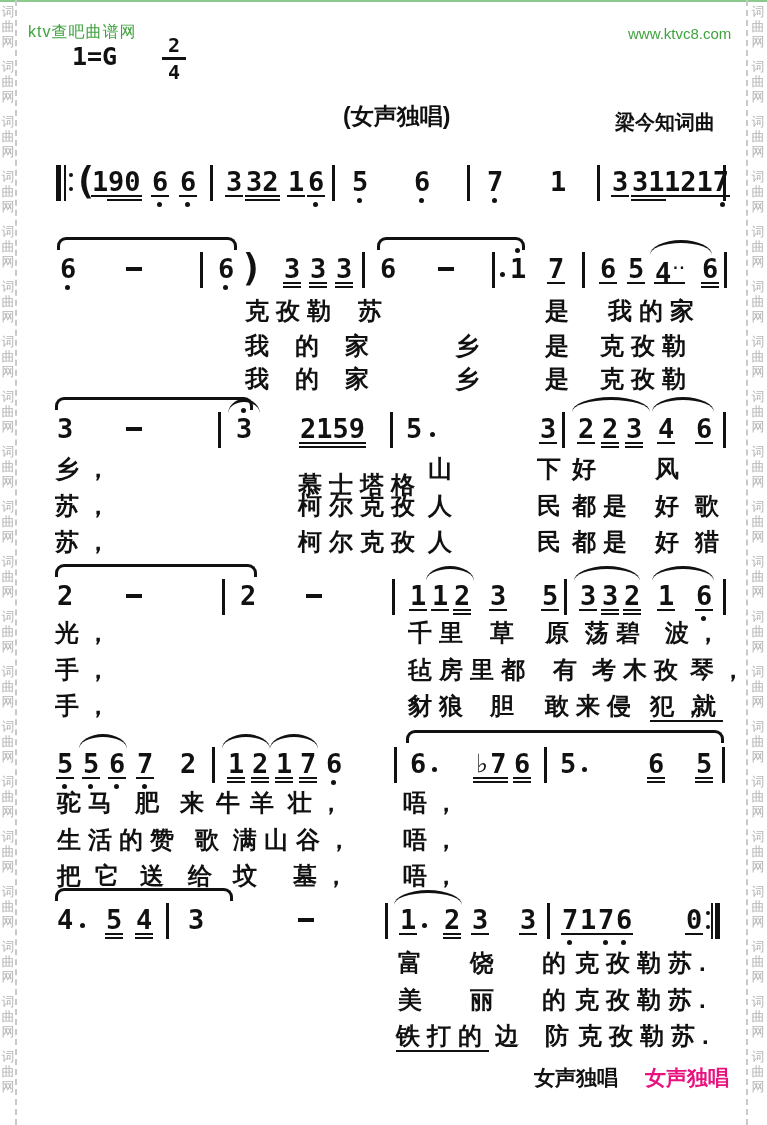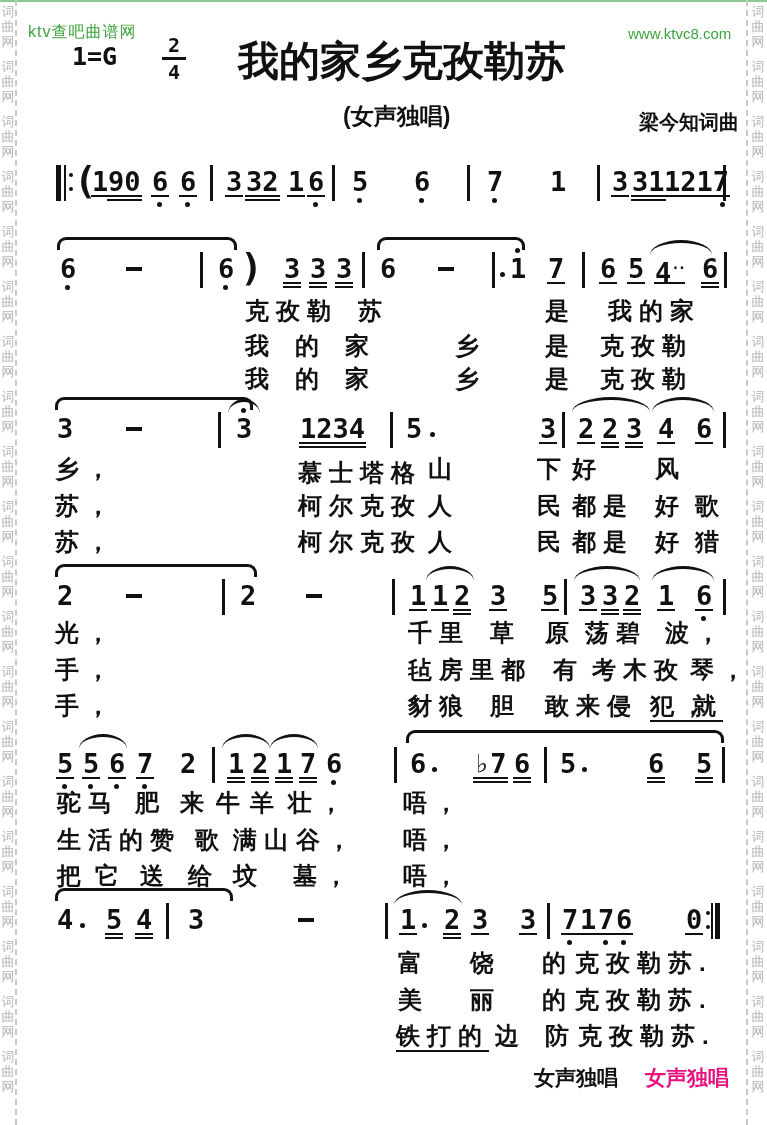--- a/index.html
+++ b/index.html
@@ -17,21 +17,21 @@
   .site{color:#3fa33f;white-space:nowrap;}
   #site-left{left:28px;top:22px;font-size:16px;letter-spacing:1px;}
   #site-right{left:628px;top:25px;font-size:15px;}
   #keysig{left:72px;top:44px;font:700 25px/26px "DejaVu Sans Mono",monospace;}
   #meter{left:162px;top:34px;width:24px;text-align:center;font:700 20px/22px "DejaVu Sans Mono",monospace;}
   #meter .den{border-top:3px solid #111;margin-top:1px;padding-top:1px;}
   #title{left:238px;top:34px;font-size:41px;font-weight:700;white-space:nowrap;}
   #tempo{left:86px;top:96px;font-size:21px;font-weight:700;white-space:nowrap;}
   #styleline{left:86px;top:128px;font-size:21px;font-weight:700;white-space:nowrap;}
   #voice{left:343px;top:101px;font-size:23px;font-weight:700;white-space:nowrap;}
-  #credit{left:639px;top:109px;font-size:20px;font-weight:700;white-space:nowrap;font-family:Liberation Serif, serif;}
+  #credit{left:615px;top:109px;font-size:20px;font-weight:700;white-space:nowrap;font-family:Liberation Serif, serif;}
   
   .tok{font:700 27px/27px "DejaVu Sans Mono","DejaVu Sans",monospace;white-space:nowrap;}
   .tsup{font-size:14px;vertical-align:9px;letter-spacing:-2px;font-weight:700;}
   .paren{font:700 38px/36px "DejaVu Sans Mono",monospace;}
   .bar{width:3px;height:36px;background:#111;}
   .dash{width:16px;height:4px;background:#111;}
   .adot,.ndot{width:5px;height:5px;background:#111;border-radius:50%;}
   .ul{height:2px;background:#111;}
   .slur-arc{height:12px;border-top:3px solid #111;border-radius:50%/100% 100% 0 0;}
   .slur-flat{height:10px;border-top:3px solid #111;border-left:3px solid #111;
@@ -98,21 +98,20 @@
     </div>
 
   <div id="site-left" class="abs site">ktv查吧曲谱网</div>
   <div id="site-right" class="abs site">www.ktvc8.com</div>
 
   <div id="keysig" class="abs">1=G</div>
   <div id="meter" class="abs">
     <div class="num">2</div>
     <div class="den">4</div>
   </div>
-  <div id="title" class="abs">我的家乡克孜勒苏</div>
   <div id="voice" class="abs">(女声独唱)</div>
   <div id="credit" class="abs">梁今知词曲</div>
 
   <div>
       <div class="abs rep" style="left: 56px; top: 165px;">
         <i style="left: 0px; top: 0px; width: 5px; height: 36px; position: absolute; background: rgb(17, 17, 17);"></i>
         <i style="left: 8px; top: 0px; width: 2px; height: 36px; position: absolute; background: rgb(17, 17, 17);"></i>
         <i style="left: 13px; top: 8px; width: 4px; height: 4px; border-radius: 50%; position: absolute; background: rgb(17, 17, 17);"></i>
         <i style="left: 13px; top: 22px; width: 4px; height: 4px; border-radius: 50%; position: absolute; background: rgb(17, 17, 17);"></i>
       </div>
@@ -192,21 +191,21 @@
       <div class="abs ul" style="left: 654px; top: 282px; width: 31px;"></div>
       <div class="abs tok" style="left: 702px; top: 255px;">6</div>
       <div class="abs ul" style="left: 701px; top: 282px; width: 18px;"></div>
       <div class="abs ul" style="left: 701px; top: 286px; width: 18px;"></div>
       <div class="abs bar" style="left: 724px; top: 252px;"></div>
       <div class="abs tok" style="left: 57px; top: 415px;">3</div>
       <div class="abs dash" style="left: 126px; top: 427px;"></div>
       <div class="abs bar" style="left: 218px; top: 412px;"></div>
       <div class="abs tok" style="left: 236px; top: 415px;">3</div>
       <div class="abs ndot" style="left: 241px; top: 408px;"></div>
-      <div class="abs tok" style="left: 300px; top: 415px;">1234</div>
+      <div class="abs tok" style="left: 300px; top: 415px;">2159</div>
       <div class="abs ul" style="left: 299px; top: 442px; width: 67px;"></div>
       <div class="abs ul" style="left: 299px; top: 446px; width: 67px;"></div>
       <div class="abs bar" style="left: 390px; top: 412px;"></div>
       <div class="abs tok" style="left: 406px; top: 415px;">5</div>
       <div class="abs adot" style="left: 430px; top: 432px;"></div>
       <div class="abs tok" style="left: 540px; top: 415px;">3</div>
       <div class="abs ul" style="left: 539px; top: 442px; width: 18px;"></div>
       <div class="abs bar" style="left: 562px; top: 412px;"></div>
       <div class="abs tok" style="left: 578px; top: 415px;">2</div>
       <div class="abs ul" style="left: 577px; top: 442px; width: 18px;"></div>
@@ -369,21 +368,21 @@
       <div class="abs lyr" style="left: 455px; top: 333px;">乡</div>
       <div class="abs lyr" style="left: 545px; top: 333px;">是</div>
       <div class="abs lyr" style="left: 600px; top: 333px;">克孜勒</div>
       <div class="abs lyr" style="left: 245px; top: 366px;">我</div>
       <div class="abs lyr" style="left: 295px; top: 366px;">的</div>
       <div class="abs lyr" style="left: 345px; top: 366px;">家</div>
       <div class="abs lyr" style="left: 455px; top: 366px;">乡</div>
       <div class="abs lyr" style="left: 545px; top: 366px;">是</div>
       <div class="abs lyr" style="left: 600px; top: 366px;">克孜勒</div>
       <div class="abs lyr" style="left: 55px; top: 456px;">乡，</div>
-      <div class="abs lyr" style="left: 298px; top: 460px; text-align: center;">慕士塔格</div>
+      <div class="abs lyr" style="left: 298px; top: 472px; text-align: center;">慕士塔格</div>
       <div class="abs lyr" style="left: 428px; top: 456px;">山</div>
       <div class="abs lyr" style="left: 537px; top: 456px;">下</div>
       <div class="abs lyr" style="left: 572px; top: 456px;">好</div>
       <div class="abs lyr" style="left: 655px; top: 456px;">风</div>
       <div class="abs lyr" style="left: 55px; top: 493px;">苏，</div>
       <div class="abs lyr" style="left: 298px; top: 493px;">柯尔克孜</div>
       <div class="abs lyr" style="left: 428px; top: 493px;">人</div>
       <div class="abs lyr" style="left: 537px; top: 493px;">民</div>
       <div class="abs lyr" style="left: 572px; top: 493px;">都是</div>
       <div class="abs lyr" style="left: 655px; top: 493px;">好</div>

